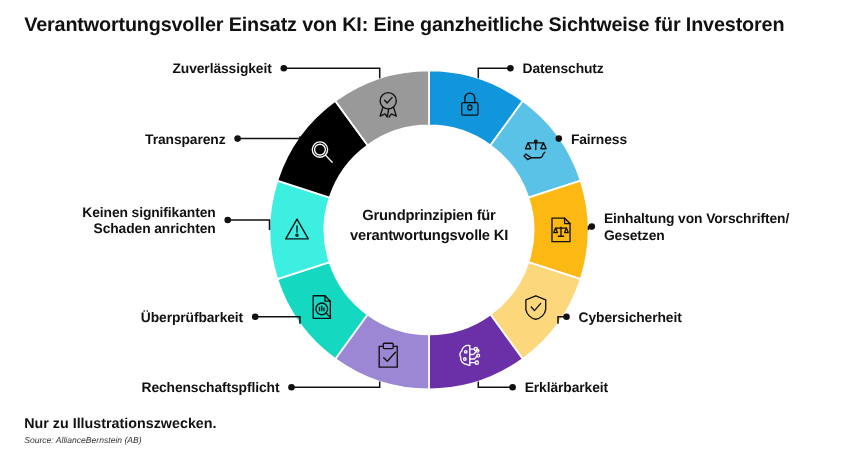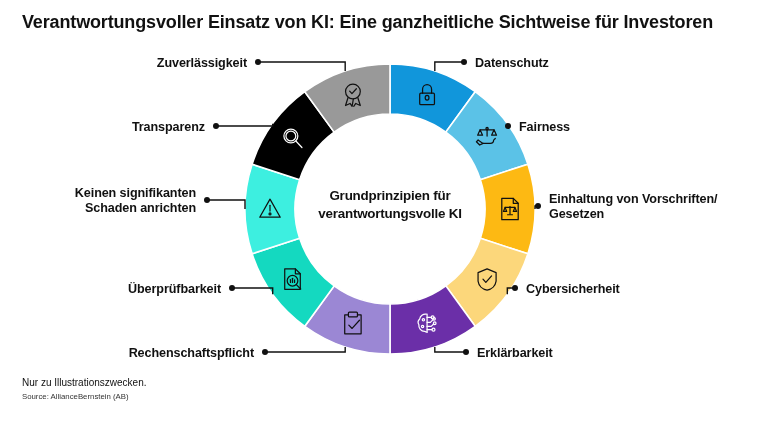--- a/index.html
+++ b/index.html
@@ -60,27 +60,28 @@
     stroke-width: 1.6;
   }
 
   #footer {
     position: absolute;
     left: 22px;
     top: 376px;
     line-height: 1.45;
   }
   #footer .disclaimer {
-    font-size: 10px;
-    font-weight: normal;
+    font-size: 13px;
+    font-weight: bold;
     color: #111111;
   }
   #footer .source {
     font-size: 7.8px;
     color: #333333;
+    font-style: italic;
   }
 </style>
 </head>
 <body>
 
 <div id="page-title">Verantwortungsvoller Einsatz von KI: Eine ganzheitliche Sichtweise für Investoren</div>
 
 <svg id="figure" viewBox="0 0 778 427">
   <g id="segments-layer">
       <path d="M 390 64 A 145 145 0 0 1 475.2288615824086 91.69253581563262 L 445.8395989677849 132.14338553438 A 95 95 0 0 0 390 114 Z" fill="#1196DB" class="segment"></path>

